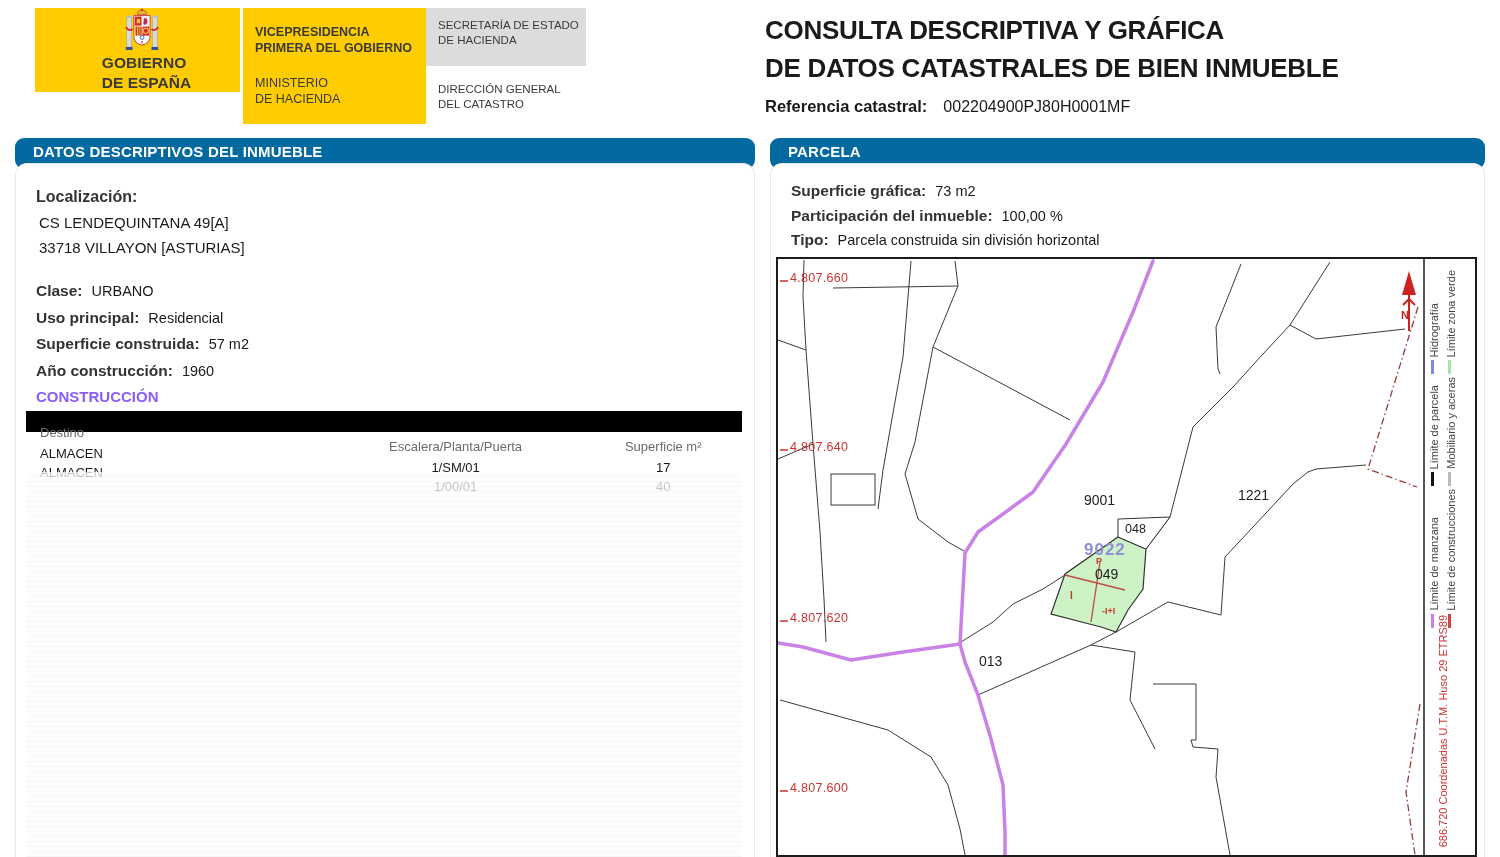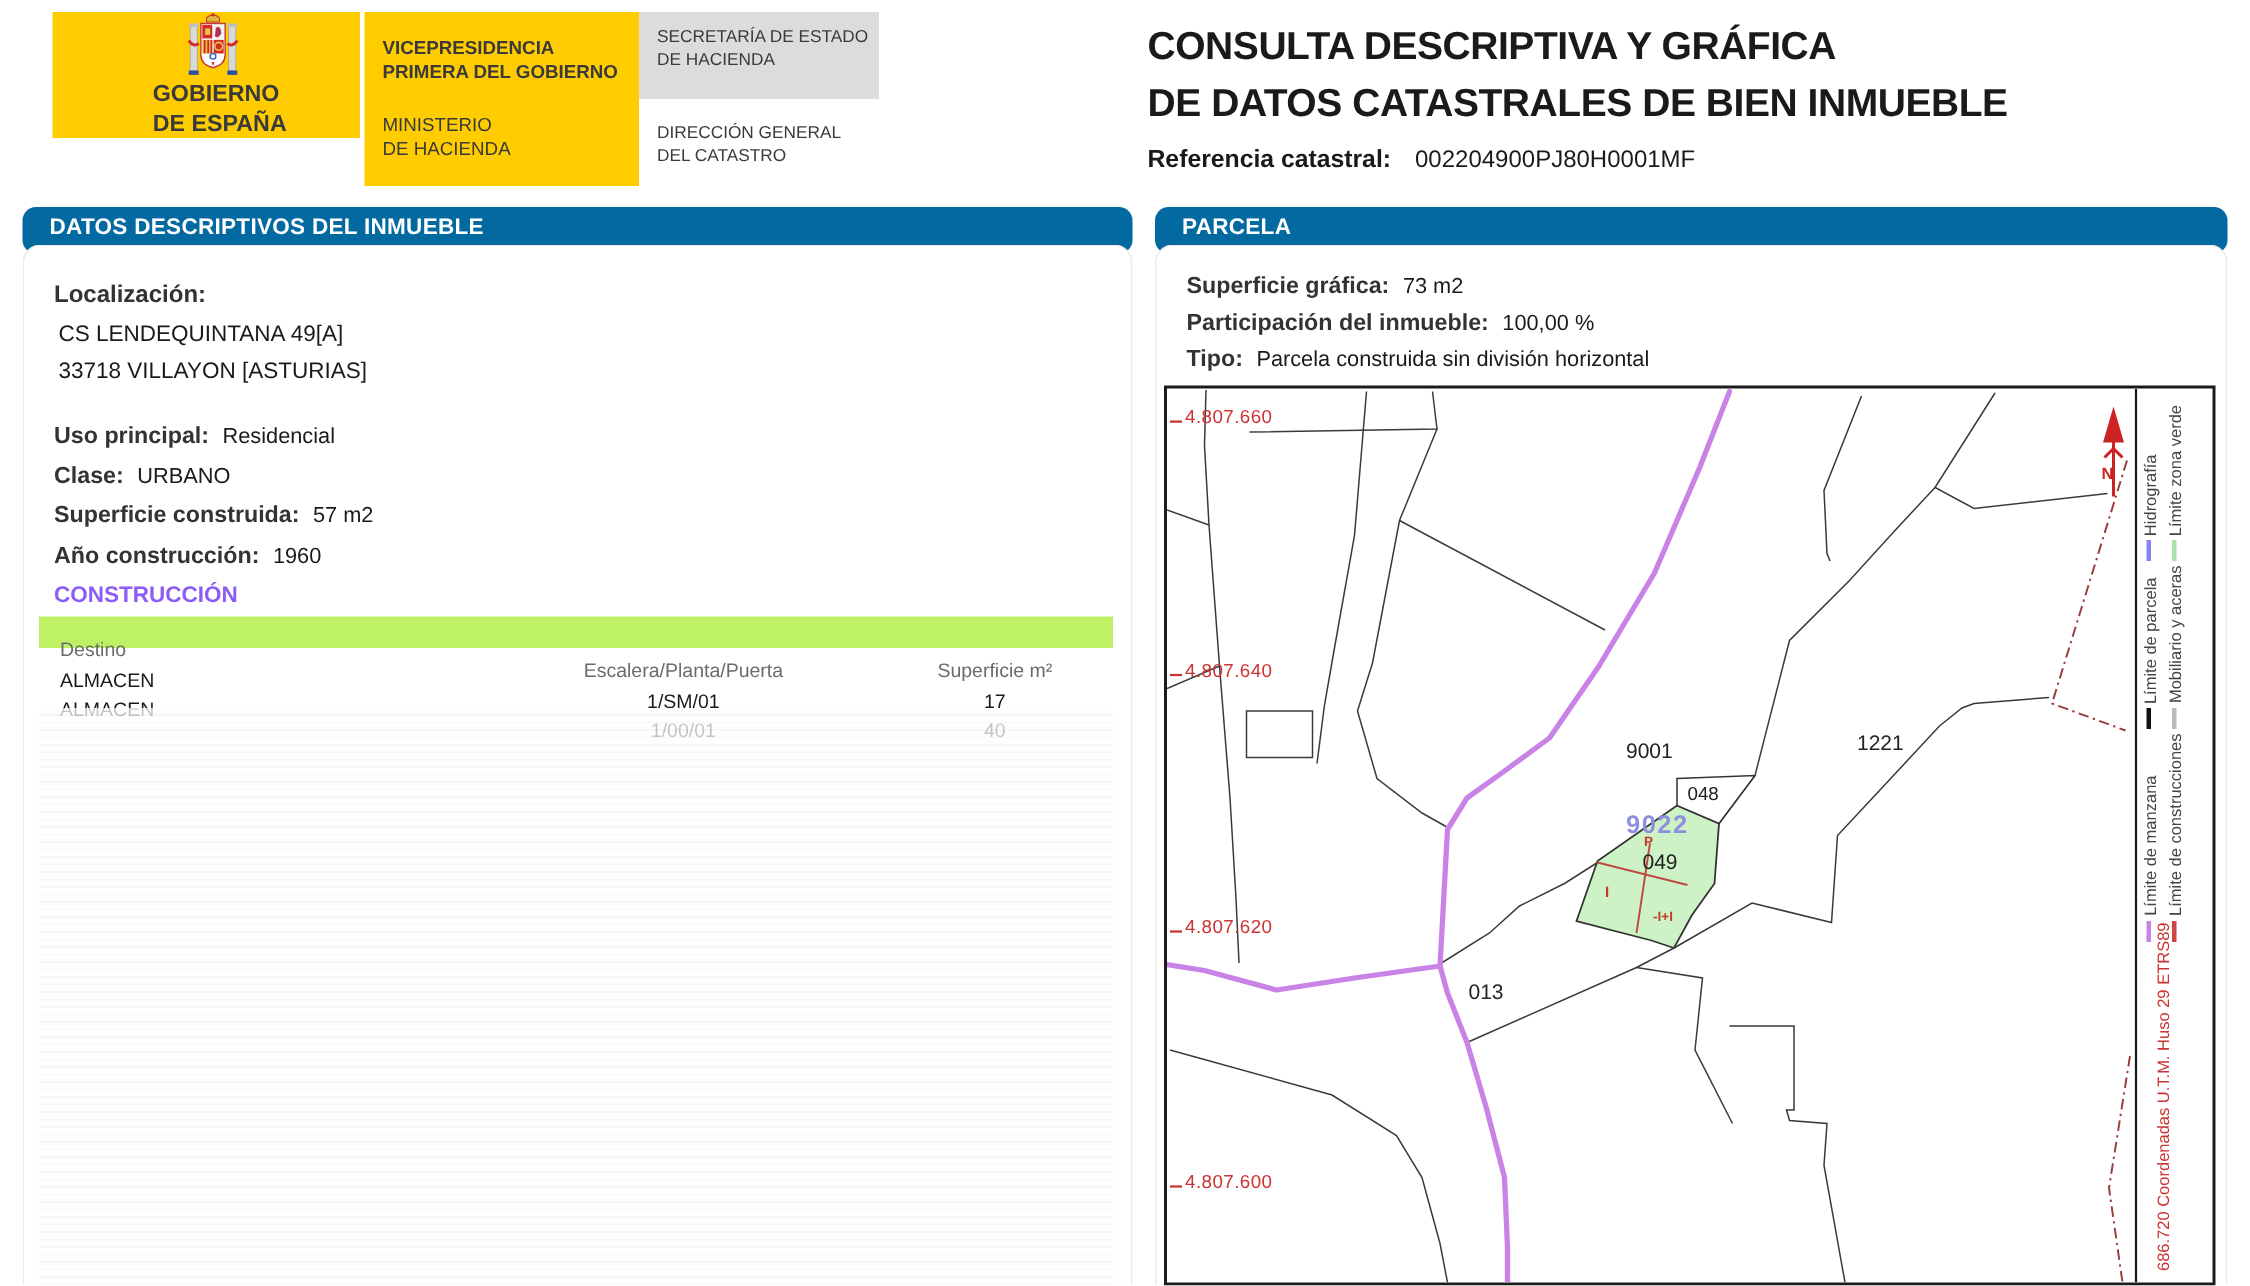--- a/index.html
+++ b/index.html
@@ -38,21 +38,21 @@
 
   
   .loc-label { position:absolute; left:20px; top:24px; font-weight:bold; font-size:16px; color:#333; }
   .addr { position:absolute; left:23px; font-size:15px;text-align:center; }
   .fieldlist { position:absolute; left:20px; }
   .fieldrow { line-height:25.5px; font-size:14.5px; }
   .fieldrow b { font-size:15.5px; color:#333; margin-right:9px; }
   .cons-title { position:absolute; left:20px; top:224px; font-weight:bold; font-size:15px; color:#8b5cf6; }
   .ctable { position:absolute; left:10px; right:12px; top:247px; font-size:13px; }
   .trow { display:grid; grid-template-columns:42% 36% 22%; height:19px; align-items:center; }
-  .trow.head { background:#bef264; height:21px; color:#6b6b6b; }
+  .trow.head { background:#000000; height:21px; color:#6b6b6b; }
   .trow .c1 { padding-left:14px; }
   .trow .c2, .trow .c3 { text-align:center;margin-top:28px; }
   .stripes { position:absolute; left:10px; right:12px; top:308px; bottom:0;
              background:repeating-linear-gradient(180deg,#fdfdfc 0 4px,#f4f4f1 4px 5px); opacity:.75; }
 
   
   .parc-fields { position:absolute; left:20px; top:15px; }
   .parc-fields .fieldrow { line-height:24.5px; }
 
   
@@ -128,22 +128,22 @@
   </div>
 
   <section class="panel left">
     <div class="panel-bar">DATOS DESCRIPTIVOS DEL INMUEBLE</div>
     <div class="panel-body">
       <div class="loc-label">Localización:</div>
       <div class="addr" style="top:50px">CS LENDEQUINTANA 49[A]</div>
       <div class="addr" style="top:75px">33718 VILLAYON [ASTURIAS]</div>
 
       <div class="fieldlist" style="top:114px">
+        <div class="fieldrow"><b>Clase:</b><span>URBANO</span></div>
         <div class="fieldrow"><b>Uso principal:</b><span>Residencial</span></div>
-        <div class="fieldrow"><b>Clase:</b><span>URBANO</span></div>
         <div class="fieldrow"><b>Superficie construida:</b><span>57 m2</span></div>
         <div class="fieldrow"><b>Año construcción:</b><span>1960</span></div>
       </div>
 
       <div class="cons-title">CONSTRUCCIÓN</div>
 
       <div class="ctable">
         <div class="trow head">
           <div class="c1">Destino</div>
           <div class="c2">Escalera/Planta/Puerta</div>

